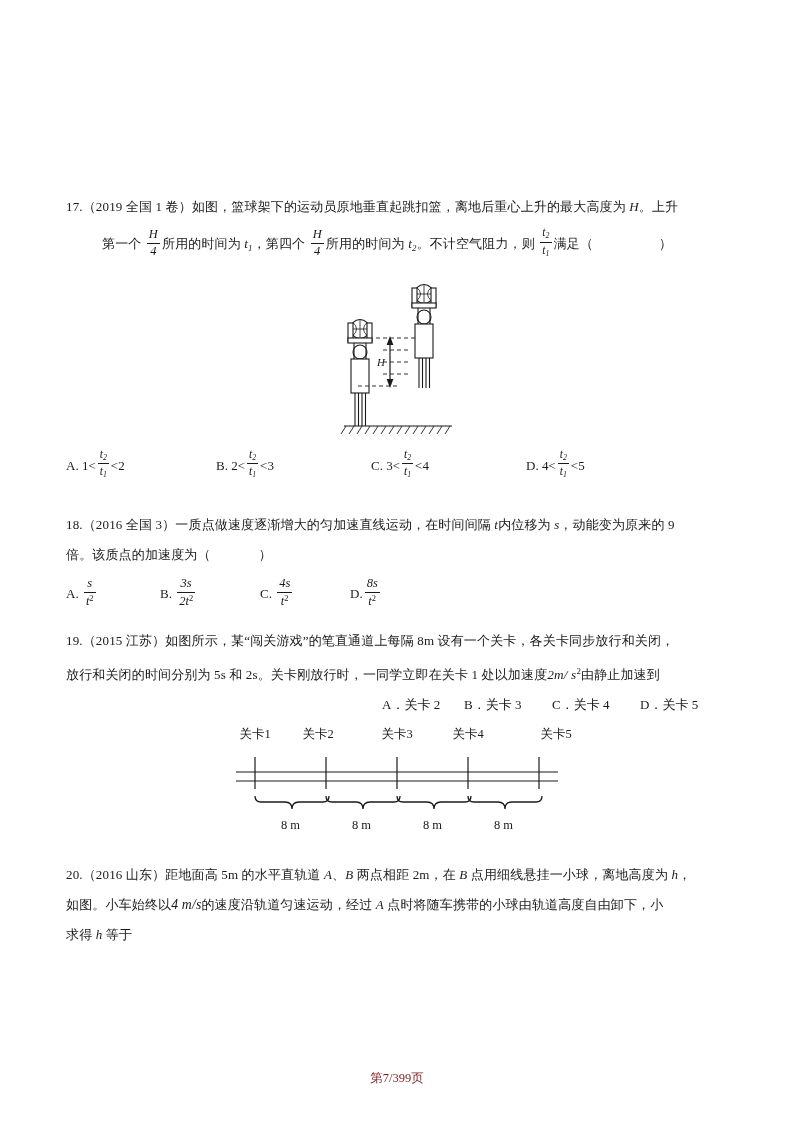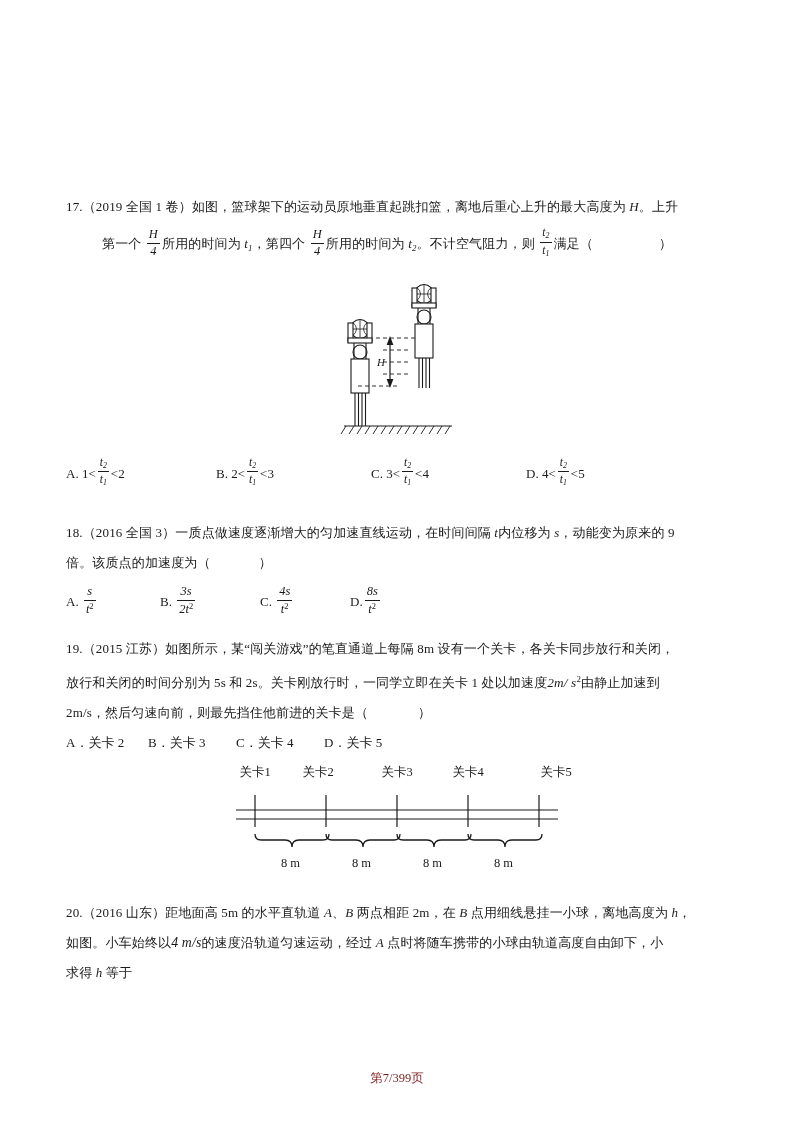--- a/index.html
+++ b/index.html
@@ -202,21 +202,21 @@
               <line x1="98" y1="150" x2="93" y2="158"></line>
               <line x1="106" y1="150" x2="101" y2="158"></line>
               <line x1="114" y1="150" x2="109" y2="158"></line>
               <line x1="122" y1="150" x2="117" y2="158"></line>
             </g>
           </g>
           <text x="49" y="90" font-family="Liberation Serif, serif" font-style="italic" font-size="11" fill="#1a1a1a">H</text>
         </svg>
       </div>
 
-      <div class="optrow" style="margin-top:12px; font-size:13px;align-items:flex-end;">
+      <div class="optrow" style="margin-top:4px; font-size:13px;align-items:flex-end;">
         <div style="width:150px;">
           <span>A.</span>
           <span>1&lt;</span><span class="frac small"><span class="num"><span class="mi">t</span><span class="sub">2</span></span><span class="den"><span class="mi">t</span><span class="sub">1</span></span></span><span>&lt;2</span>
         </div>
         <div style="width:155px;">
           <span>B.</span>
           <span>2&lt;</span><span class="frac small"><span class="num"><span class="mi">t</span><span class="sub">2</span></span><span class="den"><span class="mi">t</span><span class="sub">1</span></span></span><span>&lt;3</span>
         </div>
         <div style="width:155px;">
           <span>C.</span>
@@ -256,25 +256,22 @@
       </div>
     </div>
 
     <div class="qblock" style="margin-top:14px;">
       <div class="qline">
         <span>19.</span><span>（2015 江苏）</span><span>如图所示，某“闯关游戏”的笔直通道上每隔 8m 设有一个关卡，各关卡同步放行和关闭，</span>
       </div>
       <div class="qline">
         <span>放行和关闭的时间分别为 5s 和 2s。关卡刚放行时，一同学立即在关卡 1 处以加速度</span><span class="mi" style="font-size:1.02em;">2m/ s</span><span class="supn">2</span><span>由静止加速到</span>
       </div>
-      <div class="qline">
-        <span>2m/s，然后匀速向前，则最先挡住他前进的关卡是（</span><span style="display:inline-block;width:50px;"></span><span>）</span>
-      </div>
-
-      <div class="optrow" style="font-size:13px; line-height:30px;">
+
+      <div class="optrow" style="font-size:13px; line-height:30px;justify-content:flex-end;">
         <div style="width:82px;"><span>A．</span><span>关卡 2</span></div>
         <div style="width:88px;"><span>B．</span><span>关卡 3</span></div>
         <div style="width:88px;"><span>C．</span><span>关卡 4</span></div>
         <div style="width:88px;"><span>D．</span><span>关卡 5</span></div>
       </div>
 
       <div class="fig19">
         <div class="labels">
           <span class="glabel" style="left:23px;  top:0;">关卡1</span>
           <span class="glabel" style="left:86px;  top:0;">关卡2</span>

